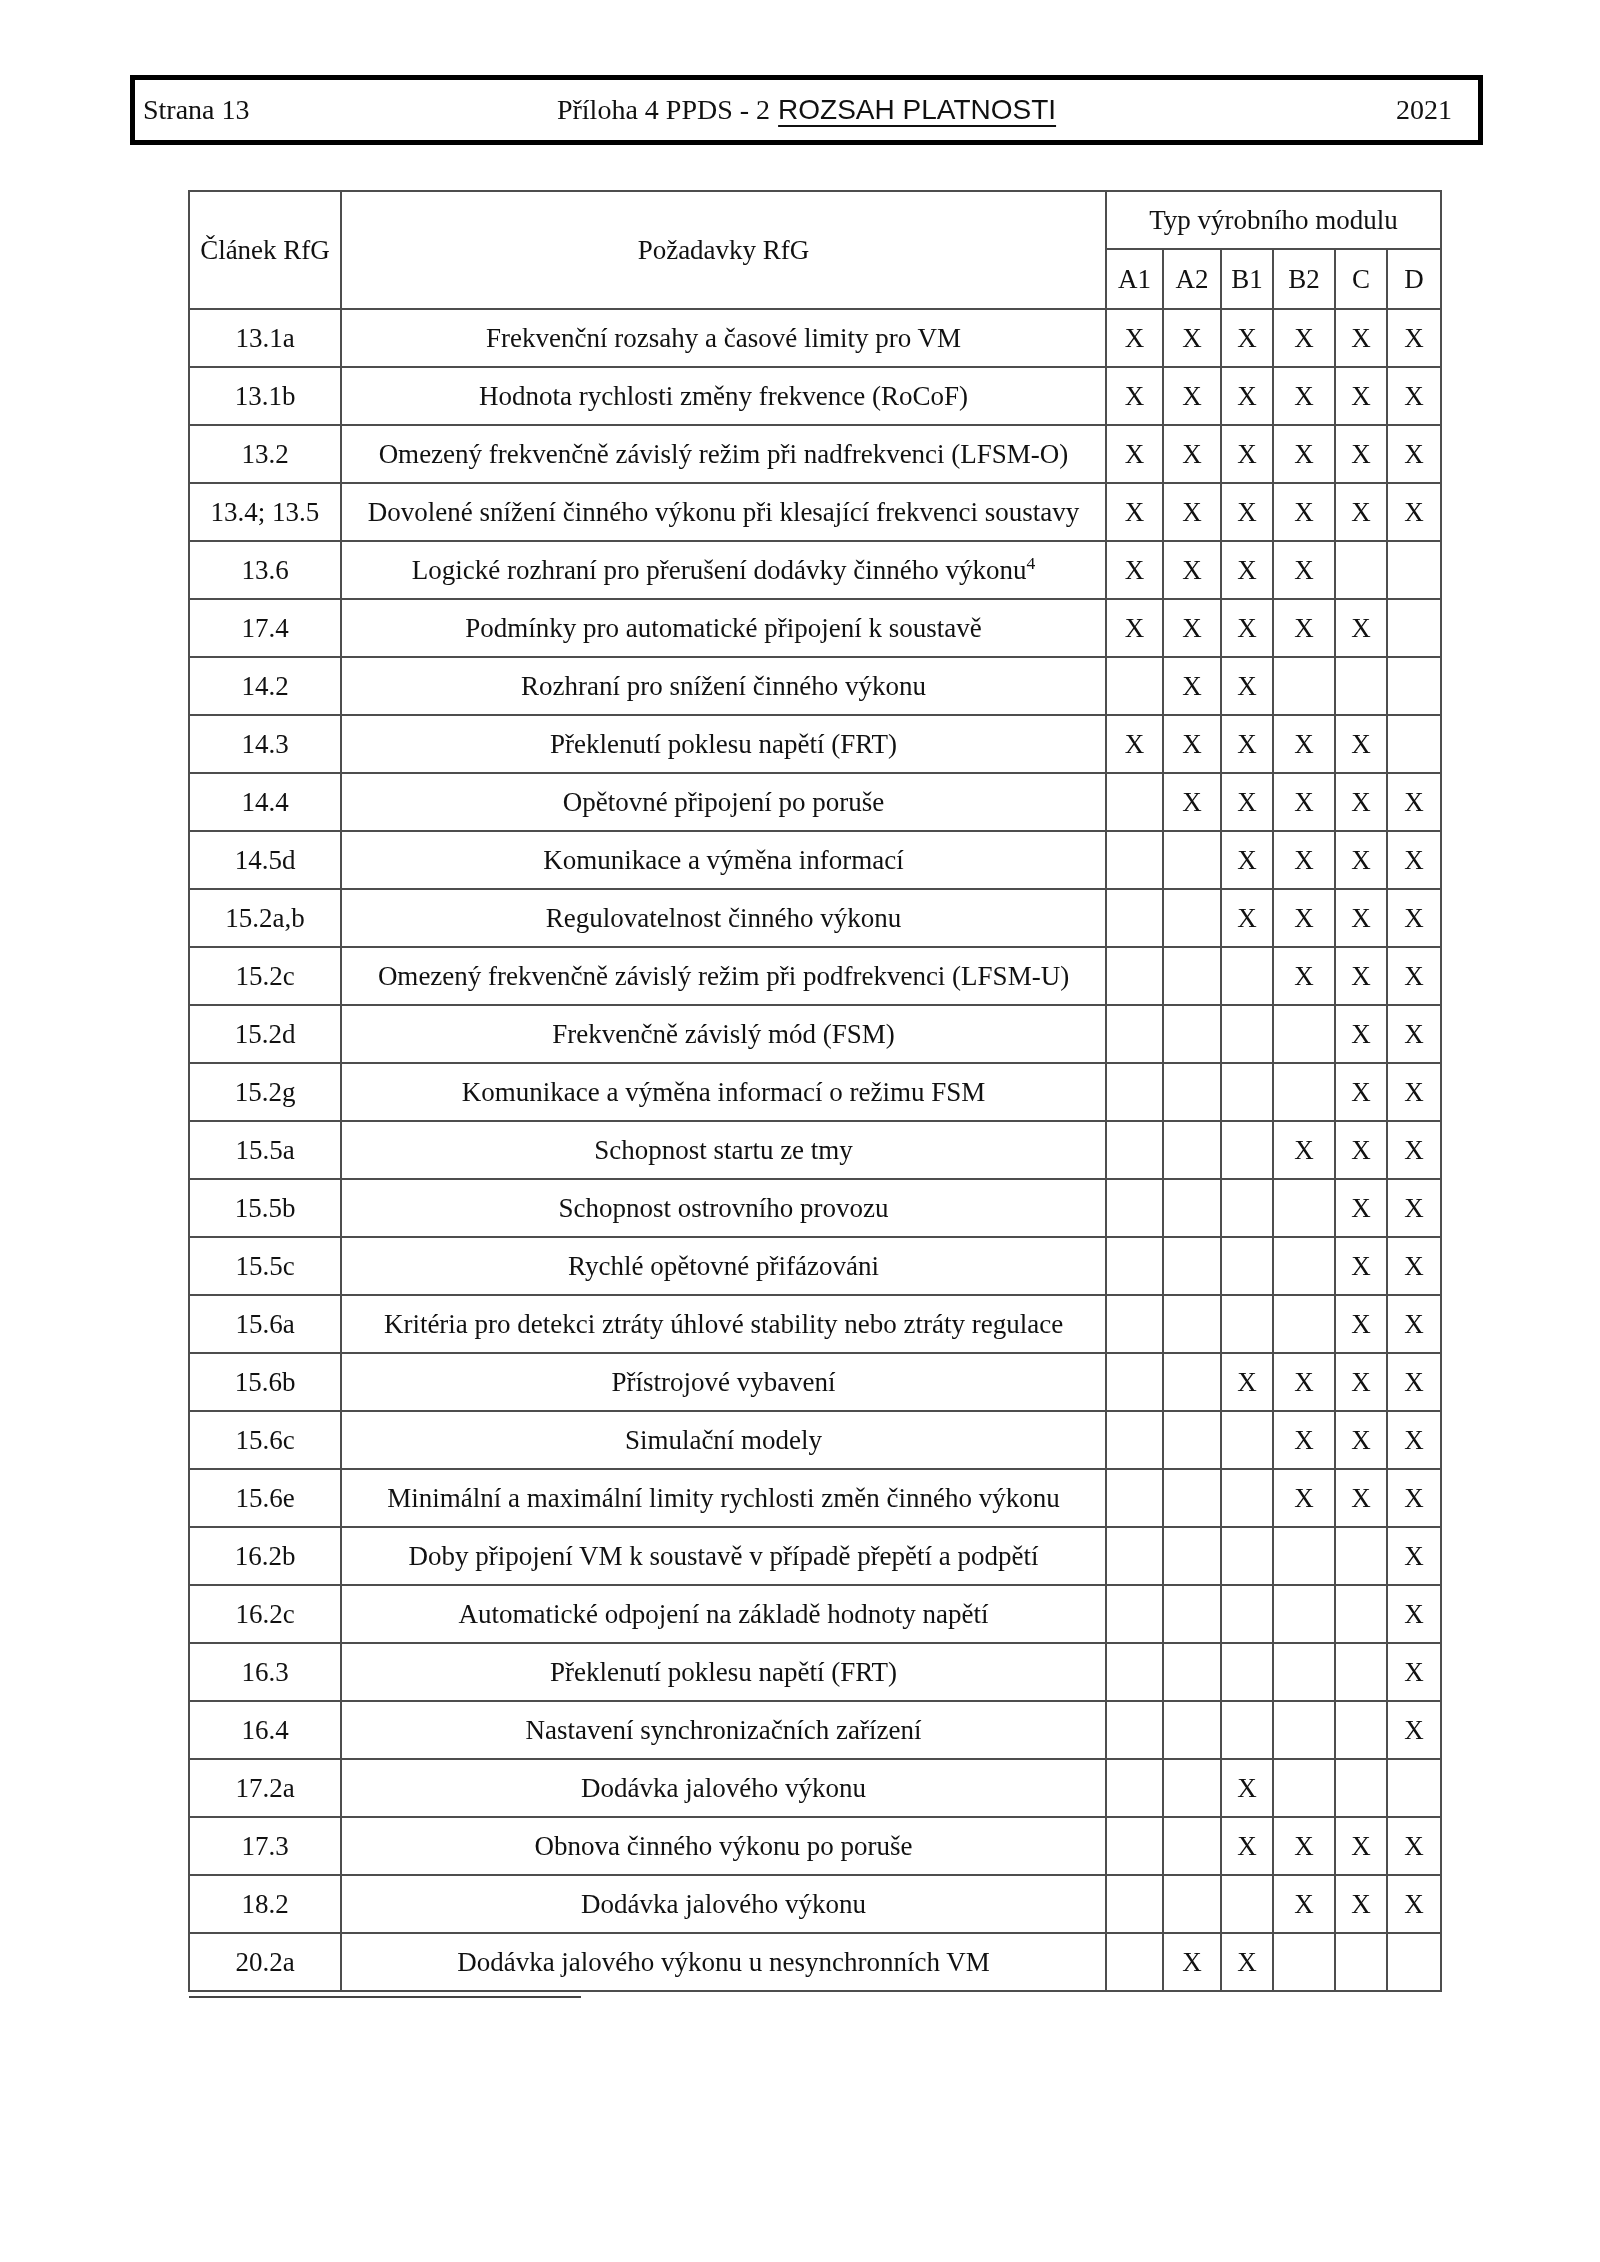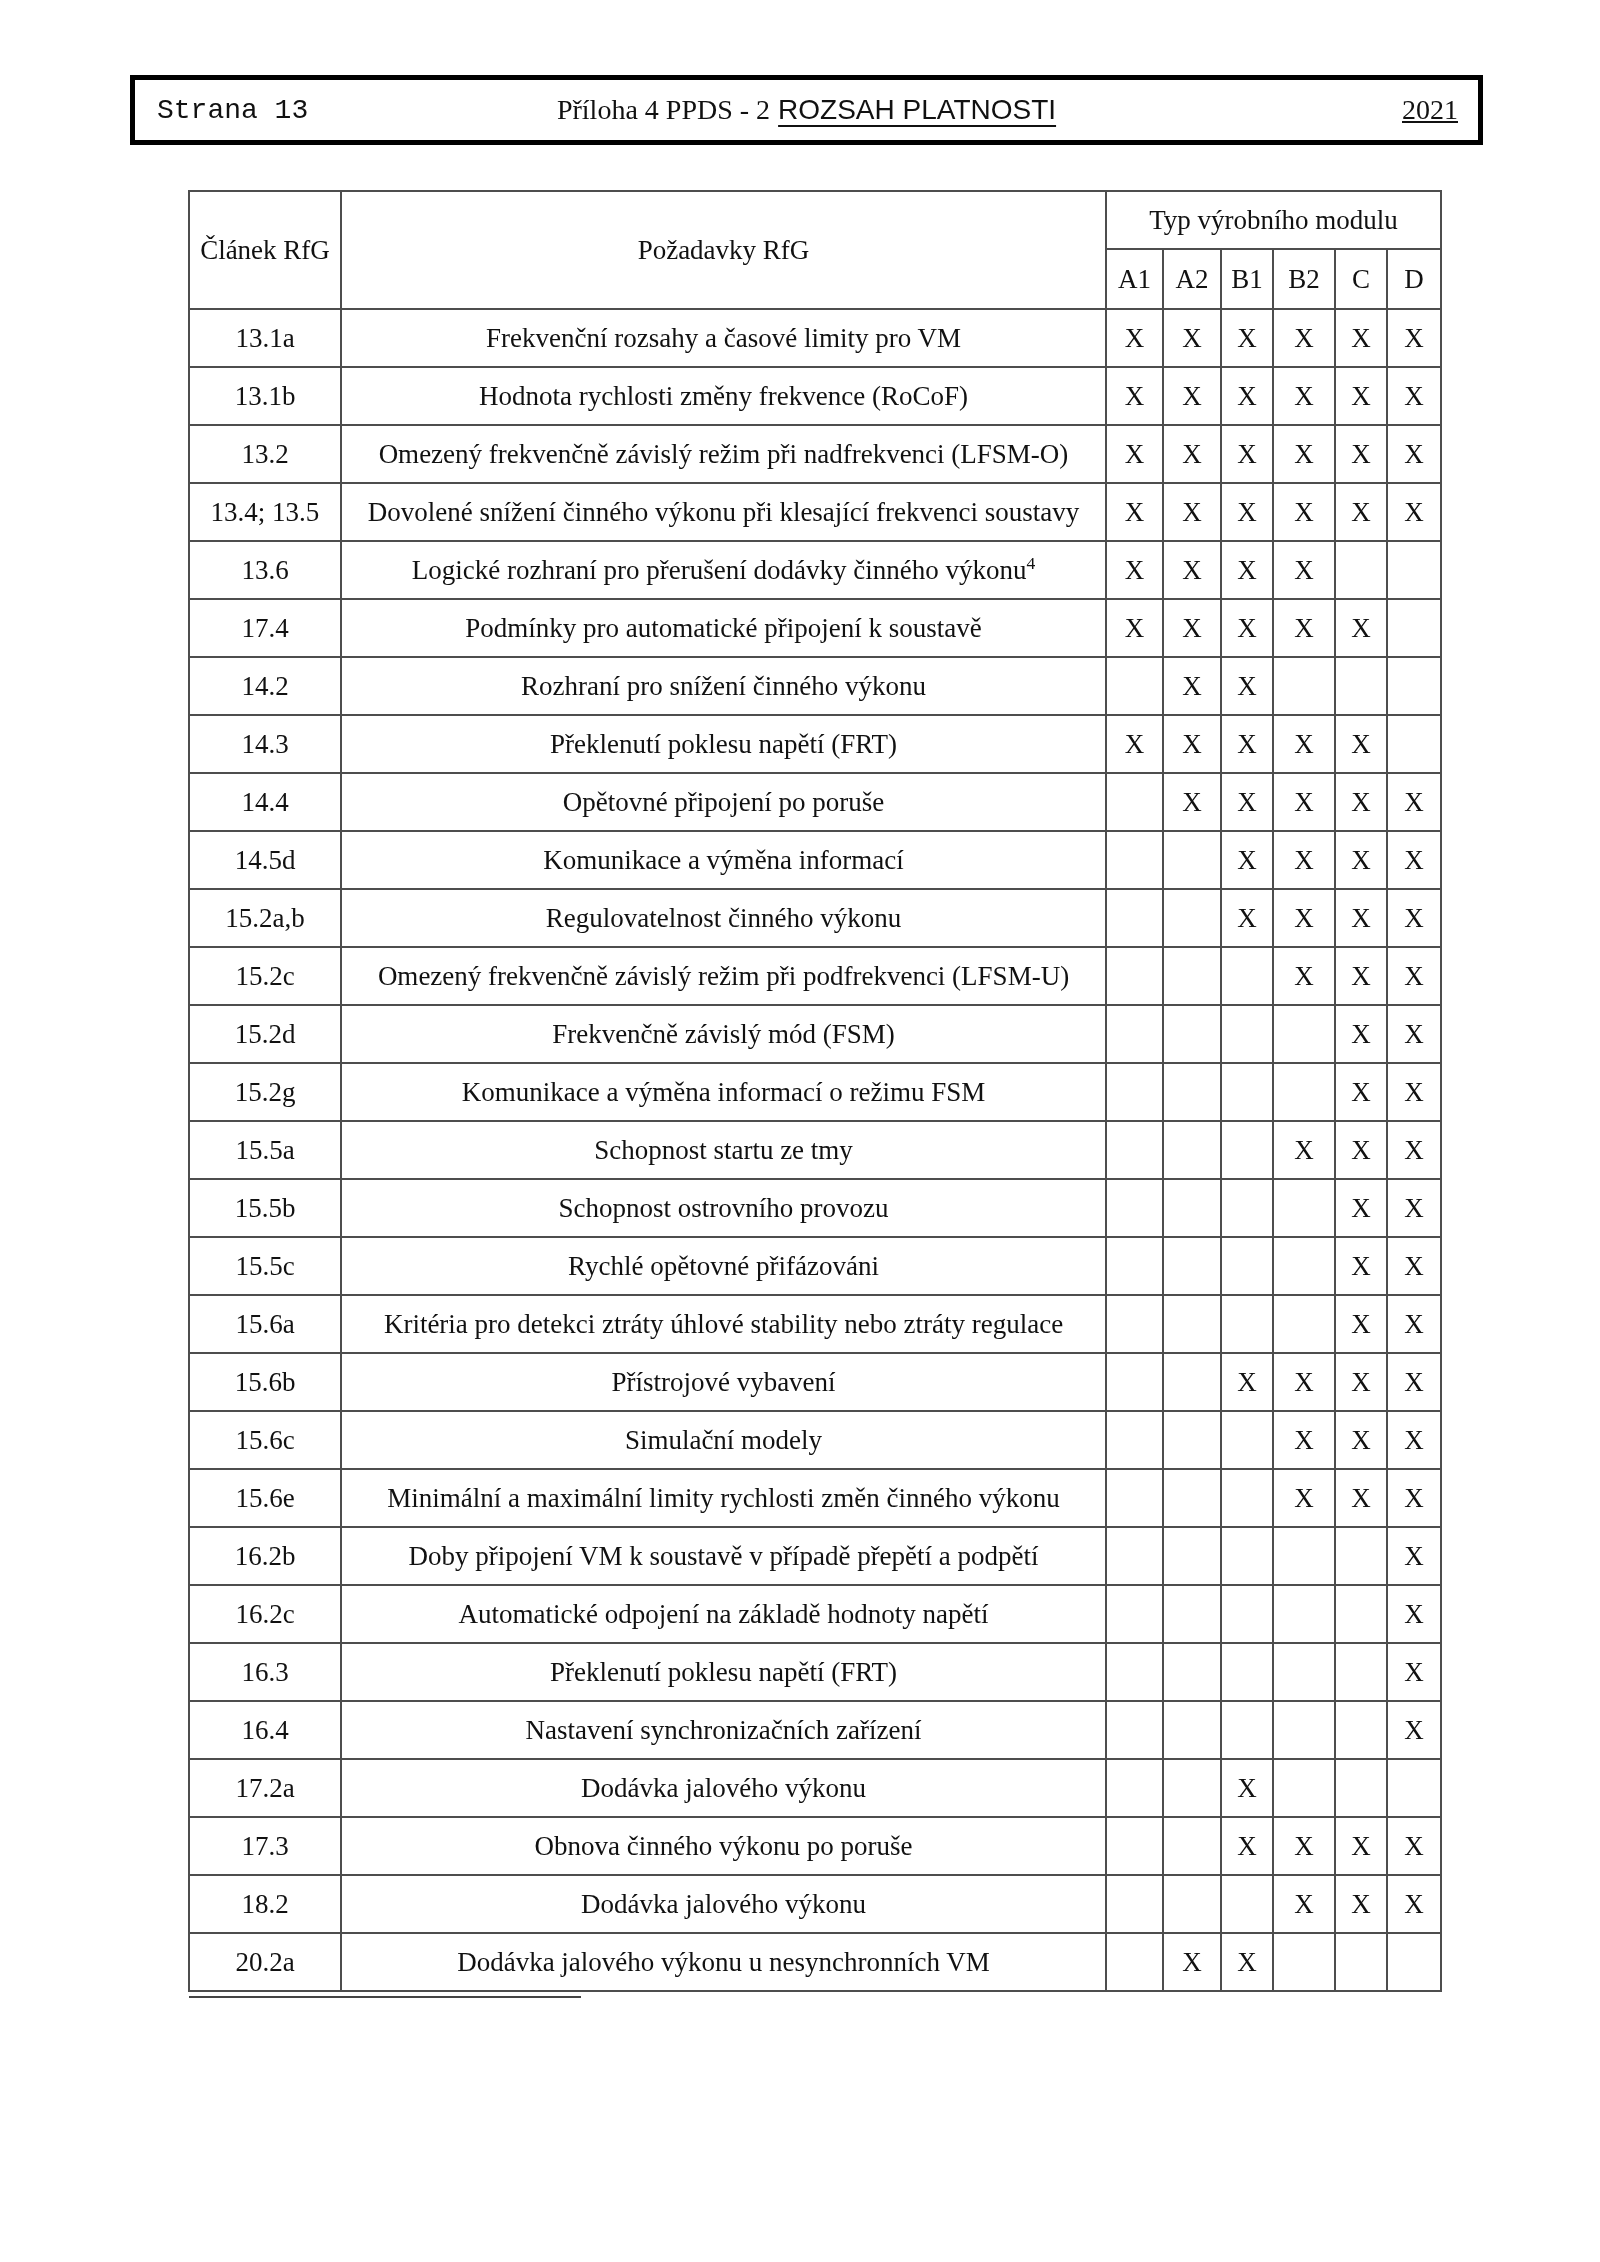--- a/index.html
+++ b/index.html
@@ -20,33 +20,31 @@
     left: 130px;
     top: 75px;
     width: 1353px;
     height: 70px;
     border: 5px solid #000000;
     box-sizing: border-box;
     font-size: 28px;
   }
   .hdr-left {
     position: absolute;
-    left: 22px;
+    left: 8px;
     top: 50%;
     transform: translateY(-50%);
     white-space: nowrap;
-    font-family: Liberation Mono, monospace;
   }
   .hdr-right {
     position: absolute;
-    right: 20px;
+    right: 26px;
     top: 50%;
     transform: translateY(-50%);
     white-space: nowrap;
-    text-decoration: underline;
   }
   .hdr-center {
     position: absolute;
     left: 50%;
     top: 50%;
     transform: translate(-50%, -50%);
     white-space: nowrap;
   }
   .hdr-center .sans-part {
     font-family: "Liberation Sans", "DejaVu Sans", sans-serif;

